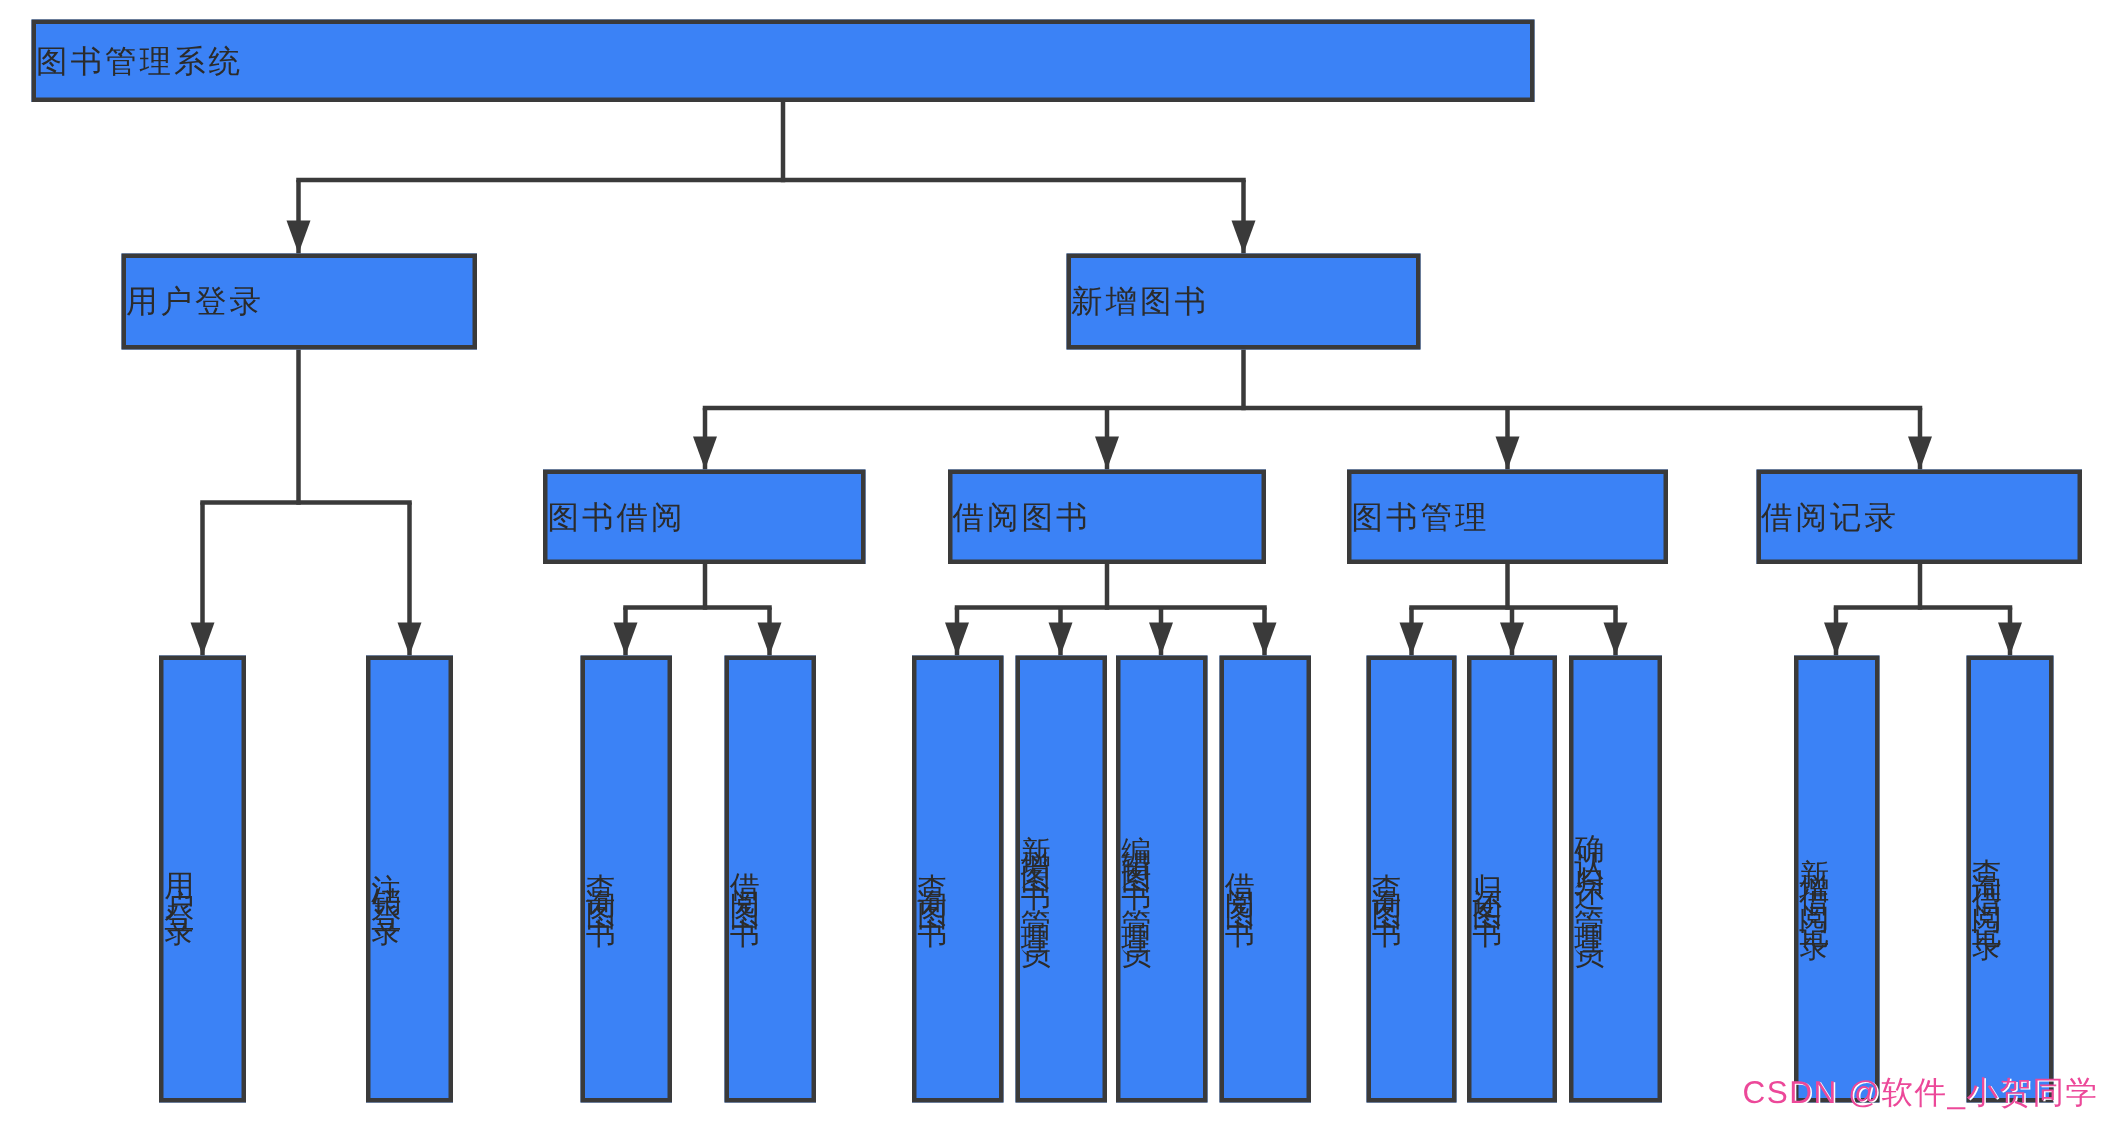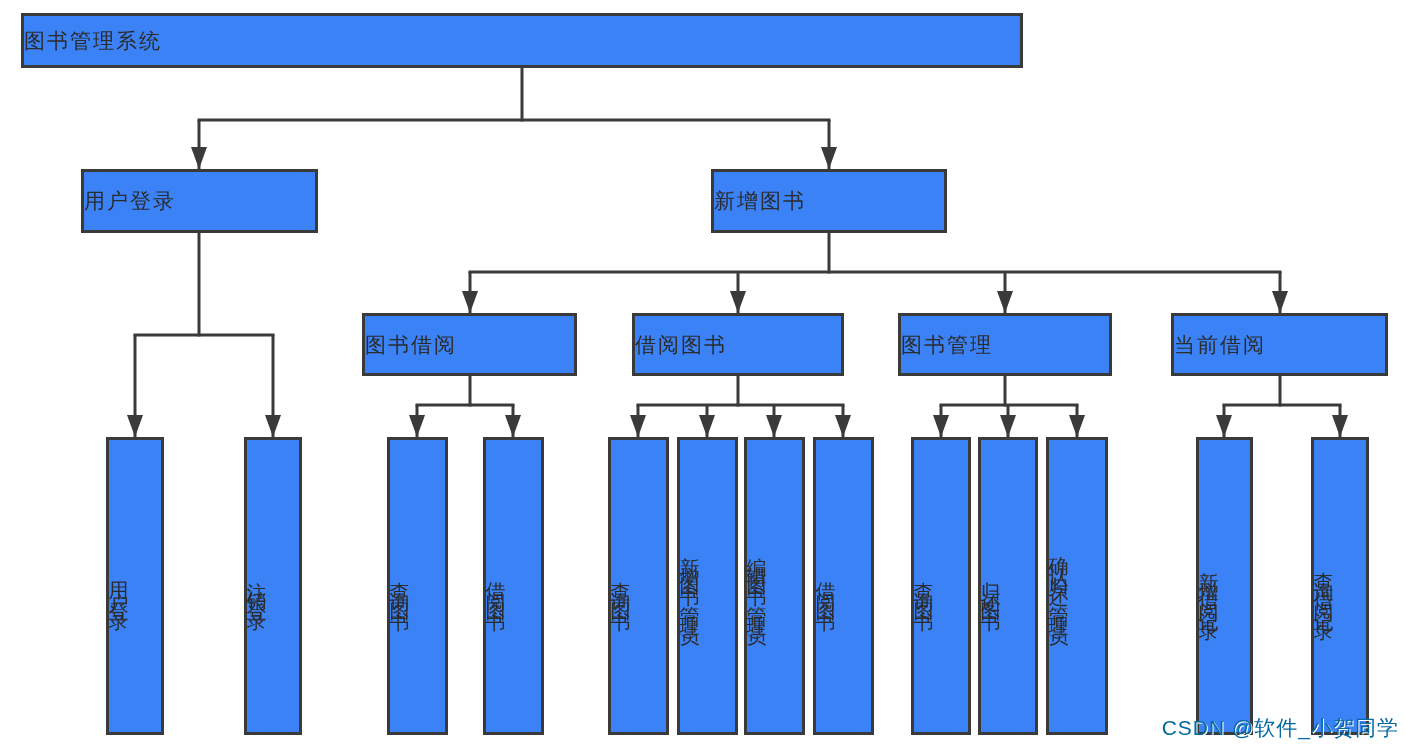--- a/index.html
+++ b/index.html
@@ -42,21 +42,21 @@
     font-size: 20px;
     letter-spacing: 10px;
     line-height: 1;
     font-weight: 500;
   }
   .watermark {
     position: absolute;
     right: 6px;
     bottom: 5px;
     font-size: 21px;
-    color: #0369a1;
+    color: #ec4899;
     text-shadow: 1px 1px 0 #ffffff;
     letter-spacing: 1px;
     white-space: nowrap;
     z-index: 3;
     margin-top: 47px;
   }
 </style>
 </head>
 <body>
 
@@ -131,21 +131,21 @@
   <div class="node h" style="left:362px;top:313px;width:215px;height:63px">
     <span>图书借阅</span>
   </div>
   <div class="node h" style="left:632px;top:313px;width:212px;height:63px">
     <span>借阅图书</span>
   </div>
   <div class="node h" style="left:898px;top:313px;width:214px;height:63px">
     <span>图书管理</span>
   </div>
   <div class="node h" style="left:1171px;top:313px;width:217px;height:63px">
-    <span>当前借阅</span>
+    <span>借阅记录</span>
   </div>
 
   <div class="node v" style="left:106px;top:437px;width:58px;height:298px">
     <span>用户登录</span>
   </div>
   <div class="node v" style="left:244px;top:437px;width:58px;height:298px">
     <span>注销登录</span>
   </div>
 
   <div class="node v" style="left:387px;top:437px;width:61px;height:298px">

